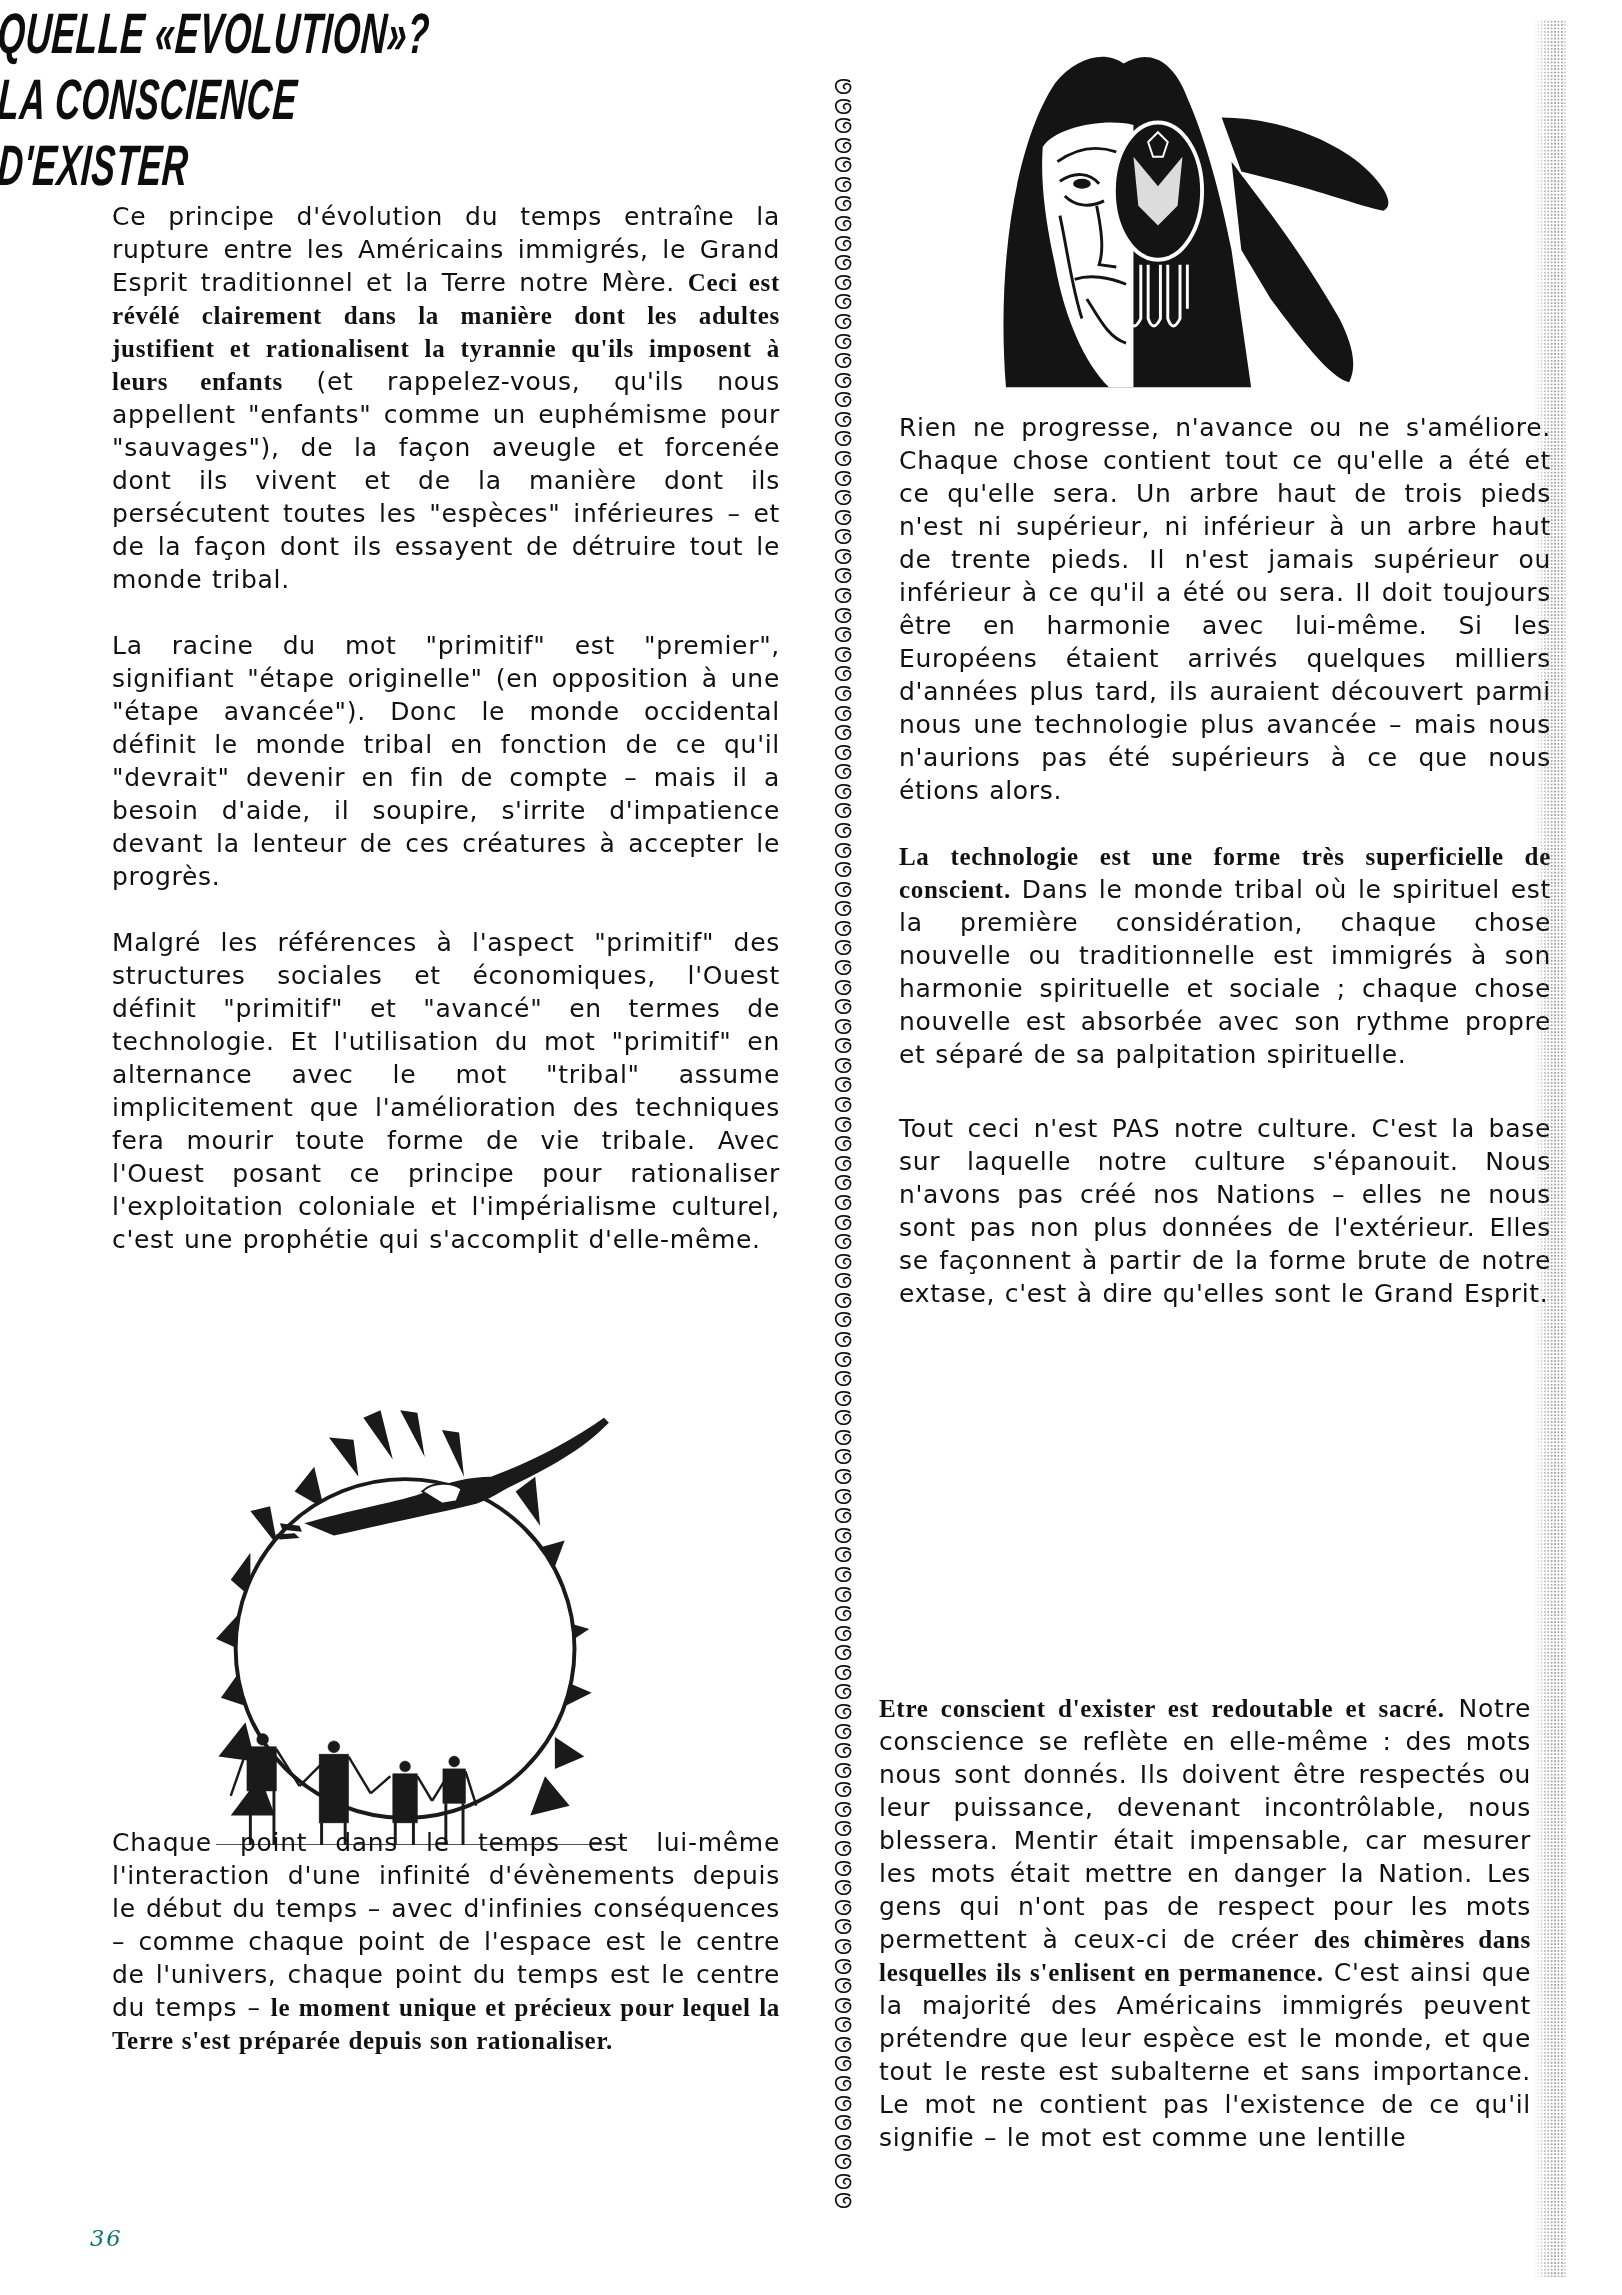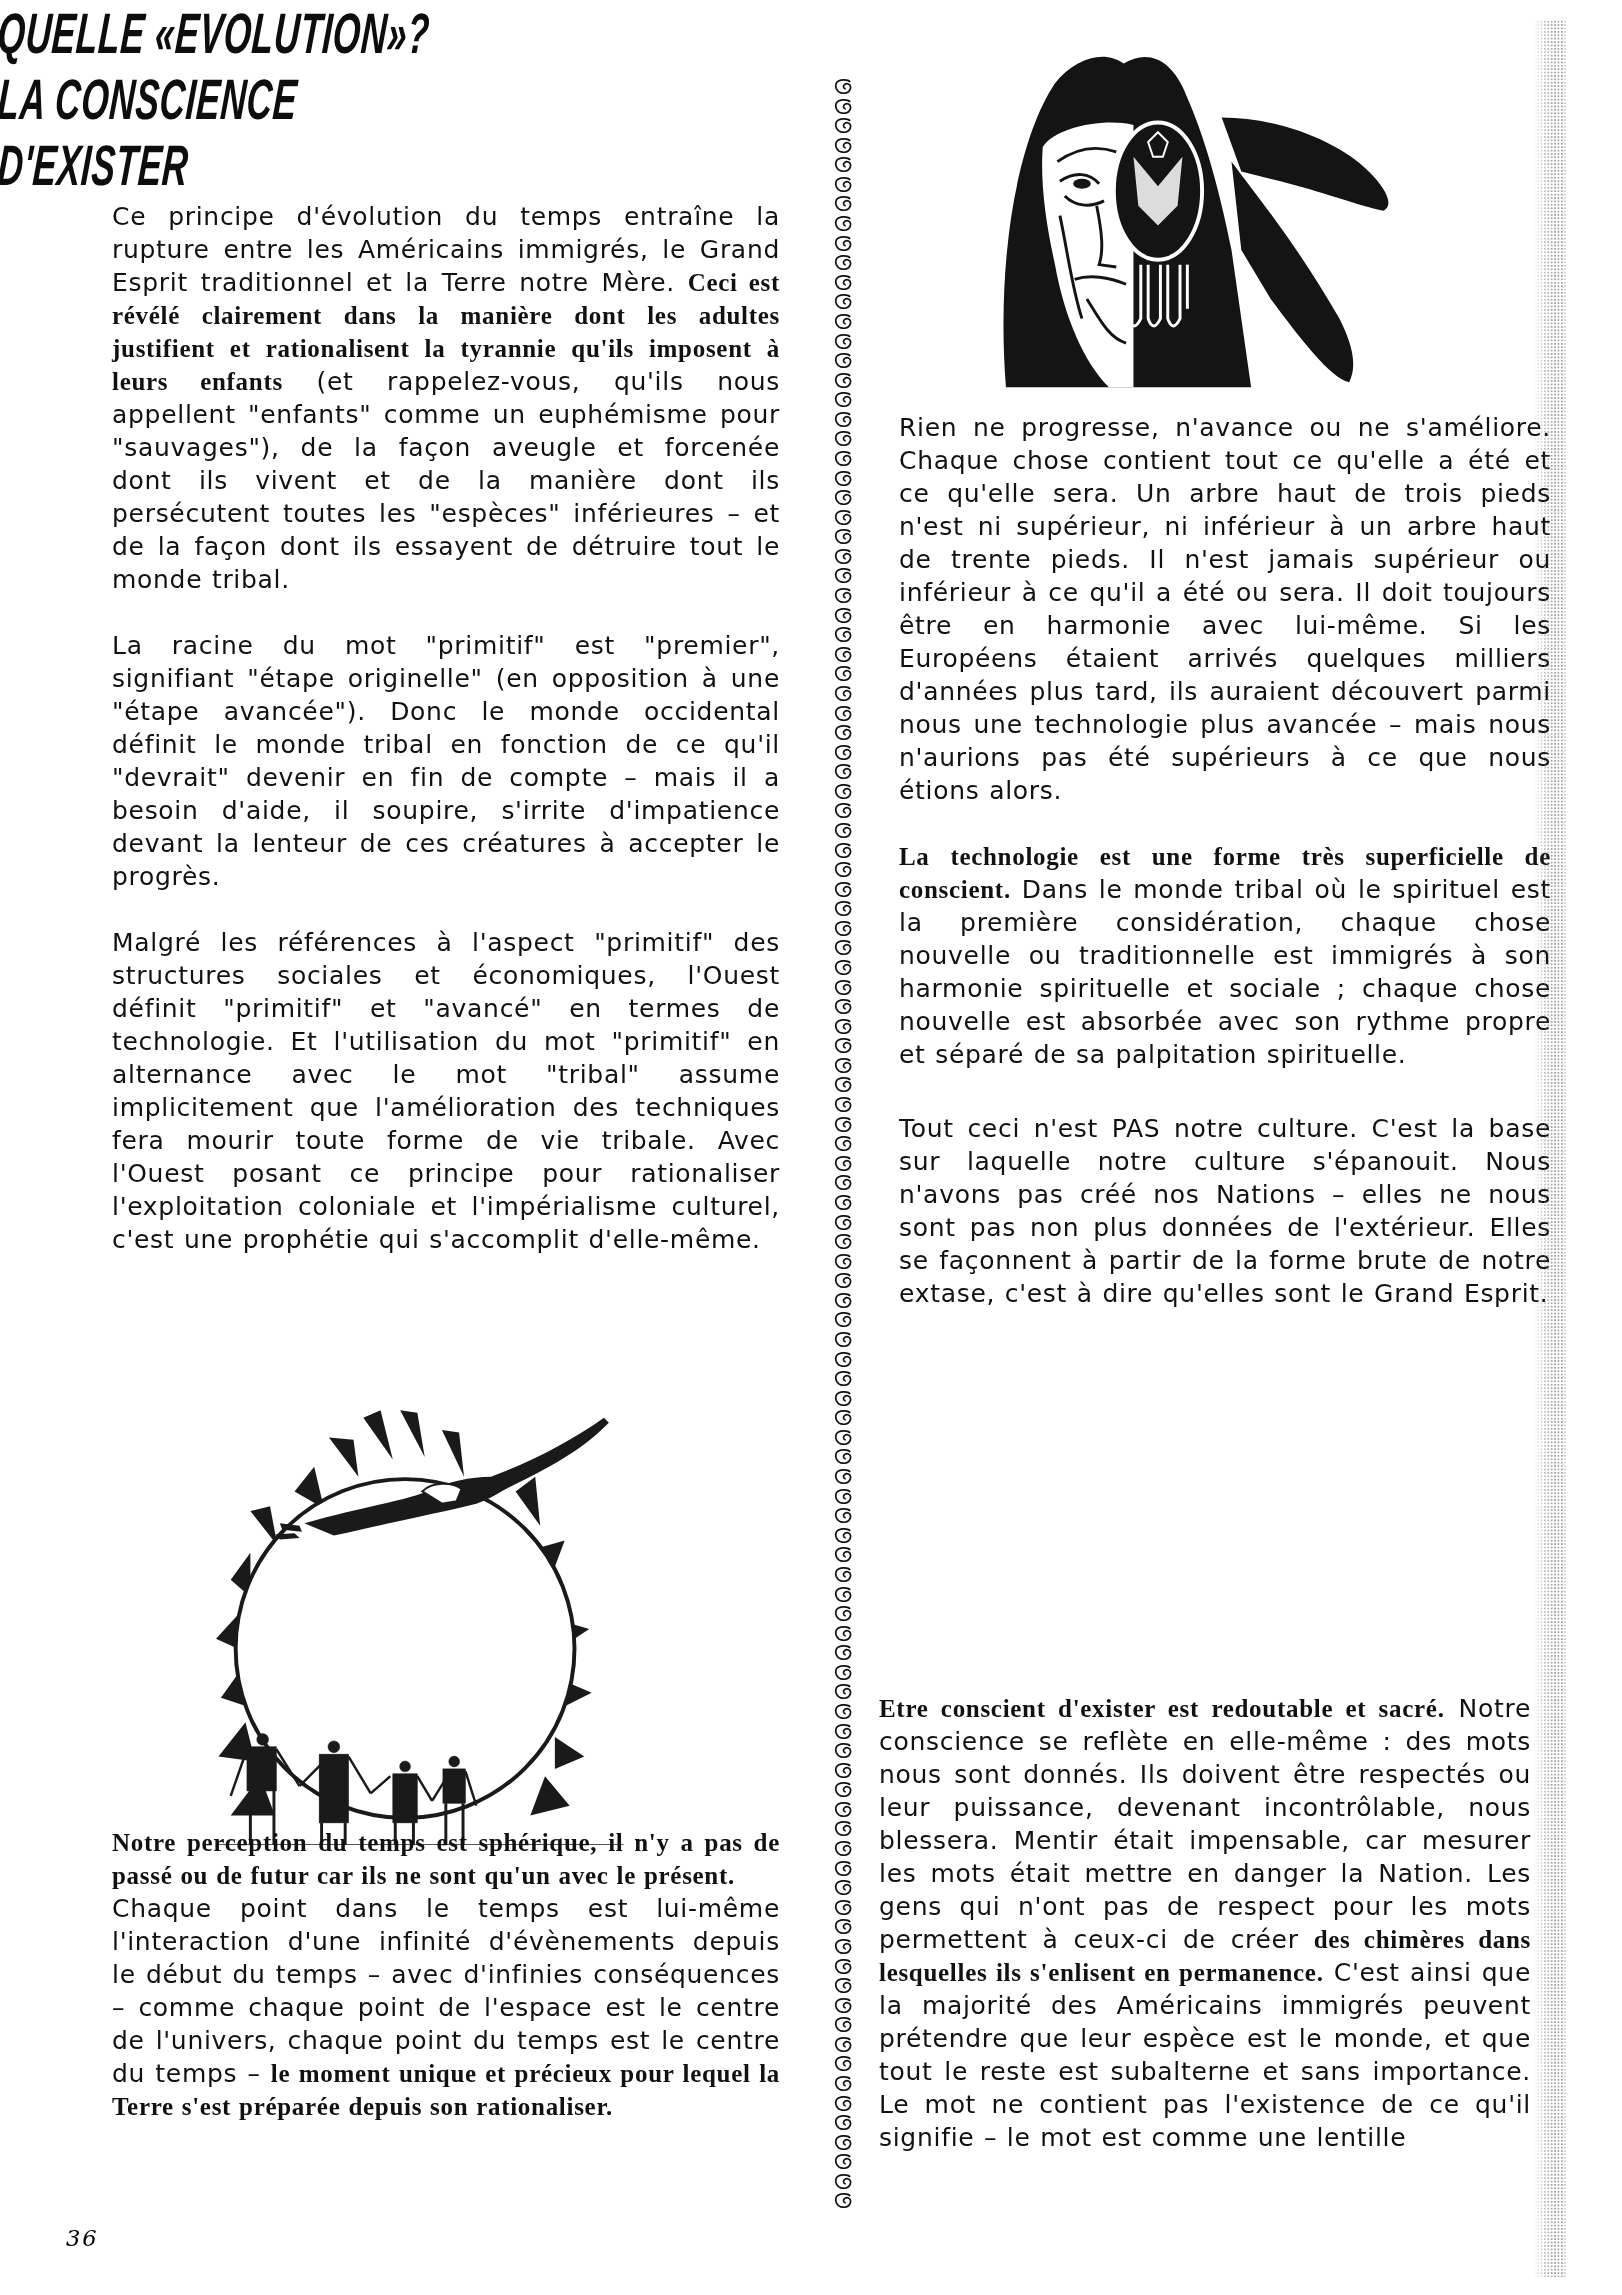--- a/index.html
+++ b/index.html
@@ -11,21 +11,21 @@
   #title-left { left:111px; top:74px; font-size:57px; transform:scaleX(0.62) skewX(-6deg); white-space:nowrap; }
   #title-right-1 { left:898px; top:1477px; font-size:57px; transform:scaleX(0.62) skewX(-6deg); white-space:nowrap; }
   #title-right-2 { left:898px; top:1563px; font-size:57px; transform:scaleX(0.62) skewX(-6deg); white-space:nowrap; }
   .spiral-col { position:absolute; left:831px; top:78px; width:24.5px; height:2134px; display:flex; flex-direction:column; align-items:center; overflow:hidden; }
   .spiral { width:18.6px; height:16.7px; margin-bottom:2.9px; flex:0 0 auto; }
   .halftone { position:absolute; left:1533px; top:19.6px; width:34px; height:2257px;
     background-image: radial-gradient(#555 0.6px, transparent 0.8px), radial-gradient(#888 0.5px, transparent 0.7px);
     background-size: 3.4px 3.4px, 4.4px 4.4px; background-position: 0 0, 1.5px 2px; opacity:0.55;
     -webkit-mask-image: linear-gradient(to right, transparent 0%, #000 55%, #000 90%, transparent 100%);
     mask-image: linear-gradient(to right, transparent 0%, #000 55%, #000 90%, transparent 100%); }
-  .page-num { position:absolute; left:66px; top:2225px; font-family:"DejaVu Serif", serif; font-style:italic; font-size:22.6px; color:#000000; letter-spacing:2px; }
+  .page-num { position:absolute; left:90px; top:2225px; font-family:"DejaVu Serif", serif; font-style:italic; font-size:22.6px; color:#0f766e; letter-spacing:2px; }
   .illus { position:absolute; }
 </style>
 </head>
 <body>
 
 <h1 id="title-left" class="title">QUELLE «EVOLUTION»?</h1>
 
 <div class="col" style="left:112px; top:200px; width:668px;">
   <p class="para"><span>Ce principe d'évolution du temps entraîne la rupture entre les Américains immigrés, le Grand Esprit traditionnel et la Terre notre Mère. </span><b>Ceci est révélé clairement dans la manière dont les adultes justifient et rationalisent la tyrannie qu'ils imposent à leurs enfants</b><span> (et rappelez-vous, qu'ils nous appellent "enfants" comme un euphémisme pour "sauvages"), de la façon aveugle et forcenée dont ils vivent et de la manière dont ils persécutent toutes les "espèces" inférieures – et de la façon dont ils essayent de détruire tout le monde tribal.</span></p>
   <p class="para" style="margin-top:33px;">La racine du mot "primitif" est "premier", signifiant "étape originelle" (en opposition à une "étape avancée"). Donc le monde occidental définit le monde tribal en fonction de ce qu'il "devrait" devenir en fin de compte – mais il a besoin d'aide, il soupire, s'irrite d'impatience devant la lenteur de ces créatures à accepter le progrès.</p>
@@ -95,21 +95,20 @@
   </g>
   <rect x="0" y="905" width="860" height="6" fill="#fff"></rect>
   <g stroke="#1a1a1a">
     <line x1="-20" y1="900" x2="830" y2="900" stroke-width="3"></line>
     <line x1="-20" y1="912" x2="835" y2="912" stroke-width="4"></line>
     <line x1="-20" y1="925" x2="835" y2="925" stroke-width="3"></line>
   </g>
 </svg>
 
 <div class="col" style="left:112px; top:1826px; width:668px;">
-  <p class="para"><b>Notre perception du temps est sphérique, il n'y a pas de passé ou de futur car ils ne sont qu'un avec le présent.</b></p>
   <p class="para"><span>Chaque point dans le temps est lui-même l'interaction d'une infinité d'évènements depuis le début du temps – avec d'infinies conséquences – comme chaque point de l'espace est le centre de l'univers, chaque point du temps est le centre du temps – </span><b>le moment unique et précieux pour lequel la Terre s'est préparée depuis son rationaliser.</b></p>
 </div>
 
 <div class="page-num">36</div>
 
 <div class="spiral-col" id="spiral-col">
     <svg class="spiral" viewBox="0 0 38 34">
       <path d="M33,8 C28,2 10,2 5,10 C1,18 6,30 18,31 C28,32 34,26 34,19 C34,12 26,10 22,13 C18,16 19,22 24,22" fill="none" stroke="#111" stroke-width="3.5"></path>
     </svg>
     <svg class="spiral" viewBox="0 0 38 34">

